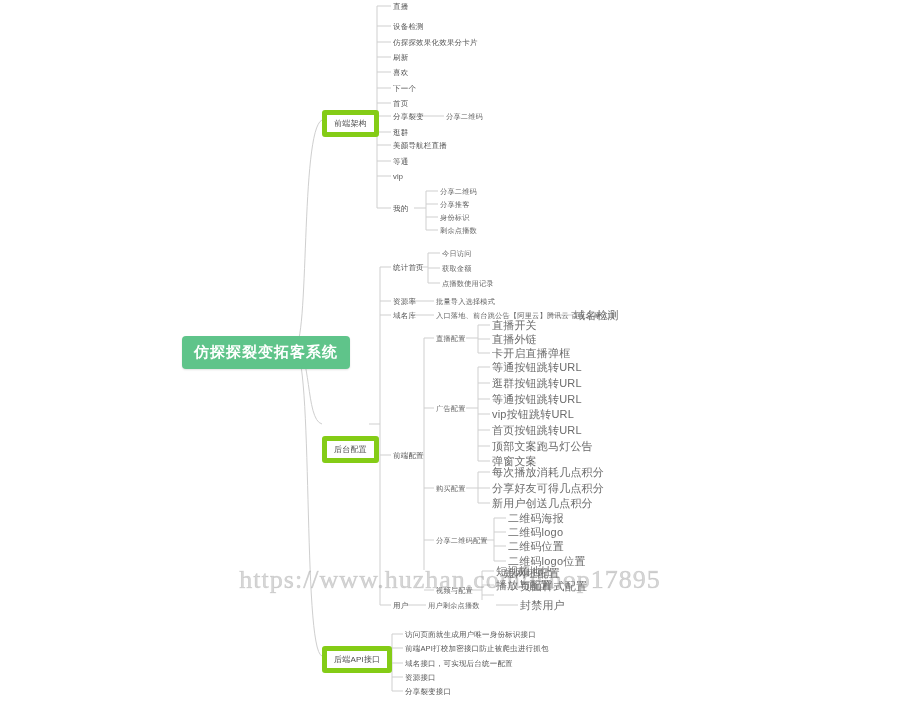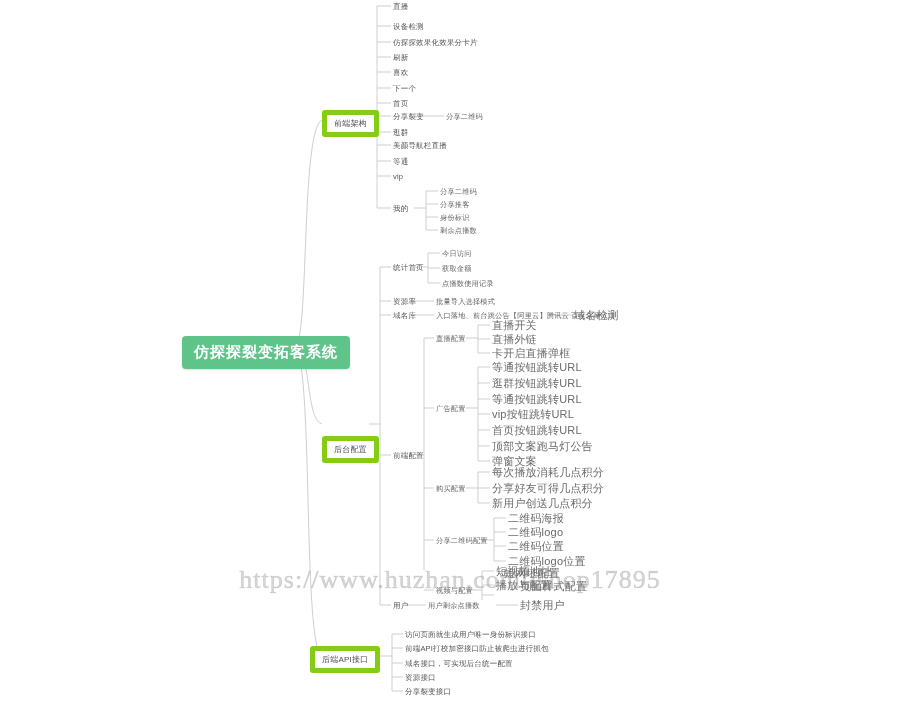--- a/index.html
+++ b/index.html
@@ -247,21 +247,21 @@
   <div class="node lvl3" style="left:436px;top:585px;">视频与配置</div>
   <div class="node lvl4" style="left:496px;top:566px;">短视频地址</div>
   <div class="node lvl4" style="left:496px;top:580px;">播放与配置</div>
   <div class="node lvl4" style="left:504px;top:568px;">短网址配置</div>
   <div class="node lvl4" style="left:520px;top:581px;">页面样式配置</div>
 
   <div class="node lvl2" style="left:393px;top:600px;">用户</div>
   <div class="node lvl3" style="left:428px;top:600px;">用户剩余点播数</div>
   <div class="node lvl4" style="left:520px;top:600px;">封禁用户</div>
 
-  <div class="node lvl1" style="left:310px;top:646px;">后端API接口</div>
+  <div class="node lvl1" style="left:322px;top:646px;">后端API接口</div>
 
   <div class="node lvl2" style="left:405px;top:629px;">访问页面就生成用户唯一身份标识接口</div>
   <div class="node lvl2" style="left:405px;top:643px;">前端API打校加密接口防止被爬虫进行抓包</div>
   <div class="node lvl2" style="left:405px;top:658px;">域名接口，可实现后台统一配置</div>
   <div class="node lvl2" style="left:405px;top:672px;">资源接口</div>
   <div class="node lvl2" style="left:405px;top:686px;">分享裂变接口</div>
 
   <div id="watermark">https://www.huzhan.com/ishop17895</div>
 
 </div>

